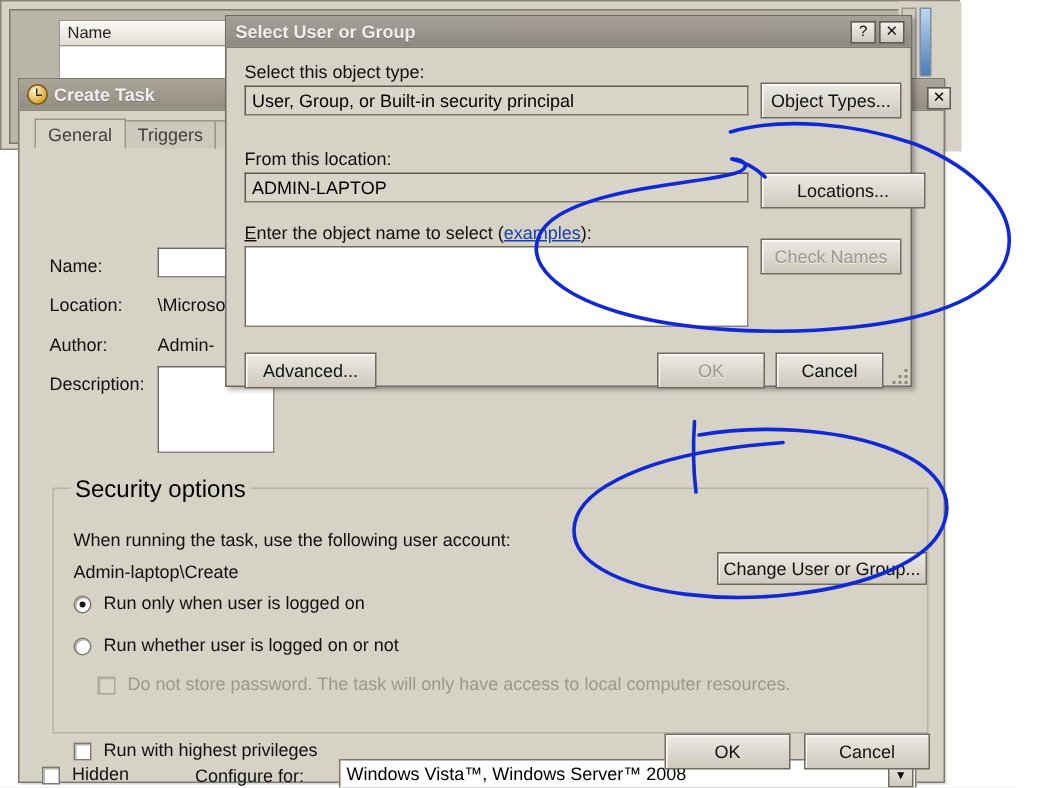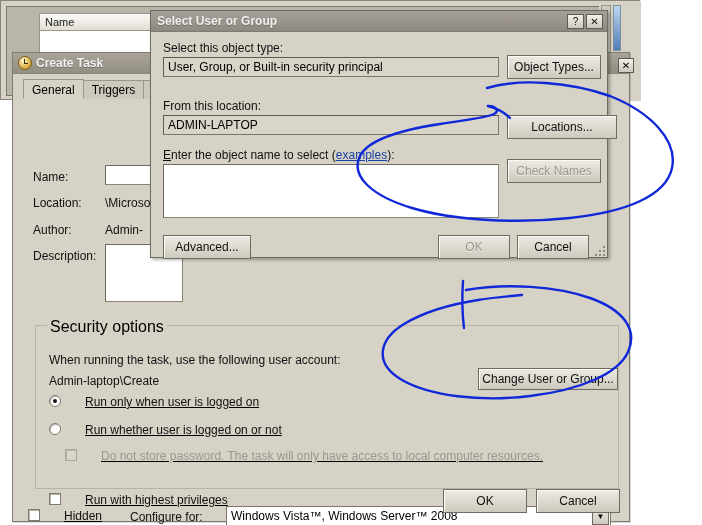--- a/index.html
+++ b/index.html
@@ -37,39 +37,39 @@
      text-shadow:0 1px 0 rgba(0,0,0,.25);}
   #ct-icon{width:14px;height:14px;margin-left:5px;border-radius:50%;
      background:radial-gradient(circle at 35% 30%,#fff7d0,#d9a73a 70%,#9a6c12);
      border:1px solid #7a5a10;position:relative;box-sizing:border-box;}
   #ct-icon:after{content:"";position:absolute;left:5px;top:2px;width:1px;height:4px;background:#3a2a05;}
   #ct-icon:before{content:"";position:absolute;left:5px;top:6px;width:4px;height:1px;background:#3a2a05;}
 
   
   #ct-tabs{left:10px;top:26px;height:20px;display:flex;align-items:flex-end;}
   .tab{height:19px;padding:0 8px;line-height:19px;font-size:12px;background:#cdc9bd;
-       border:1px solid #9a968a;border-bottom:none;margin-right:-1px;box-sizing:border-box;color:#000000;}
+       border:1px solid #9a968a;border-bottom:none;margin-right:-1px;box-sizing:border-box;color:#404040;}
   .tab.active{background:#d6d2c6;height:20px;line-height:20px;border-bottom:1px solid #d6d2c6;position:relative;z-index:2;}
 
   
   .lbl{font-size:12px;color:#111;}
   .tf{background:#ffffff;border:1px solid #8a8578;border-top-color:#6e6a60;border-left-color:#6e6a60;box-sizing:border-box;}
 
   
   #sec-group{left:22px;top:272px;width:584px;height:164px;
      border:1px solid #b6b2a6;box-sizing:border-box;}
   #sec-legend{left:34px;top:265px;background:#d6d2c6;padding:0 3px;font-size:16px;}
 
   .radio{width:12px;height:12px;border-radius:50%;background:#fff;
      border:1px solid #7f7a6f;box-shadow:inset 1px 1px 0 #b9b5a9;box-sizing:border-box;position:relative;}
   .radio.on:after{content:"";position:absolute;left:3px;top:3px;width:4px;height:4px;border-radius:50%;background:#151515;}
   .chk{width:12px;height:12px;background:#fff;border:1px solid #7f7a6f;
      box-shadow:inset 1px 1px 0 #b9b5a9;box-sizing:border-box;}
   .chk.dis{background:#d9d5c9;border-color:#a9a59a;}
-  .row{display:flex;align-items:flex-start;gap:24px;text-decoration:underline;}
+  .row{display:flex;align-items:flex-end;gap:8px;}
   .dim{color:#9b978c;}
 
   .btn{background:linear-gradient(#eceae3,#cdc9bd);border:1px solid #6f6b61;
        box-sizing:border-box;font-size:12px;color:#111;text-align:center;
        display:flex;align-items:center;justify-content:center;
        box-shadow:inset 1px 1px 0 #fbfaf6;}
   .btn.dis{color:#9b978c;text-shadow:0 1px 0 #f2f0ea;}
 
   
   #cfg-combo{left:213px;top:453px;width:385px;height:20px;background:#fff;

